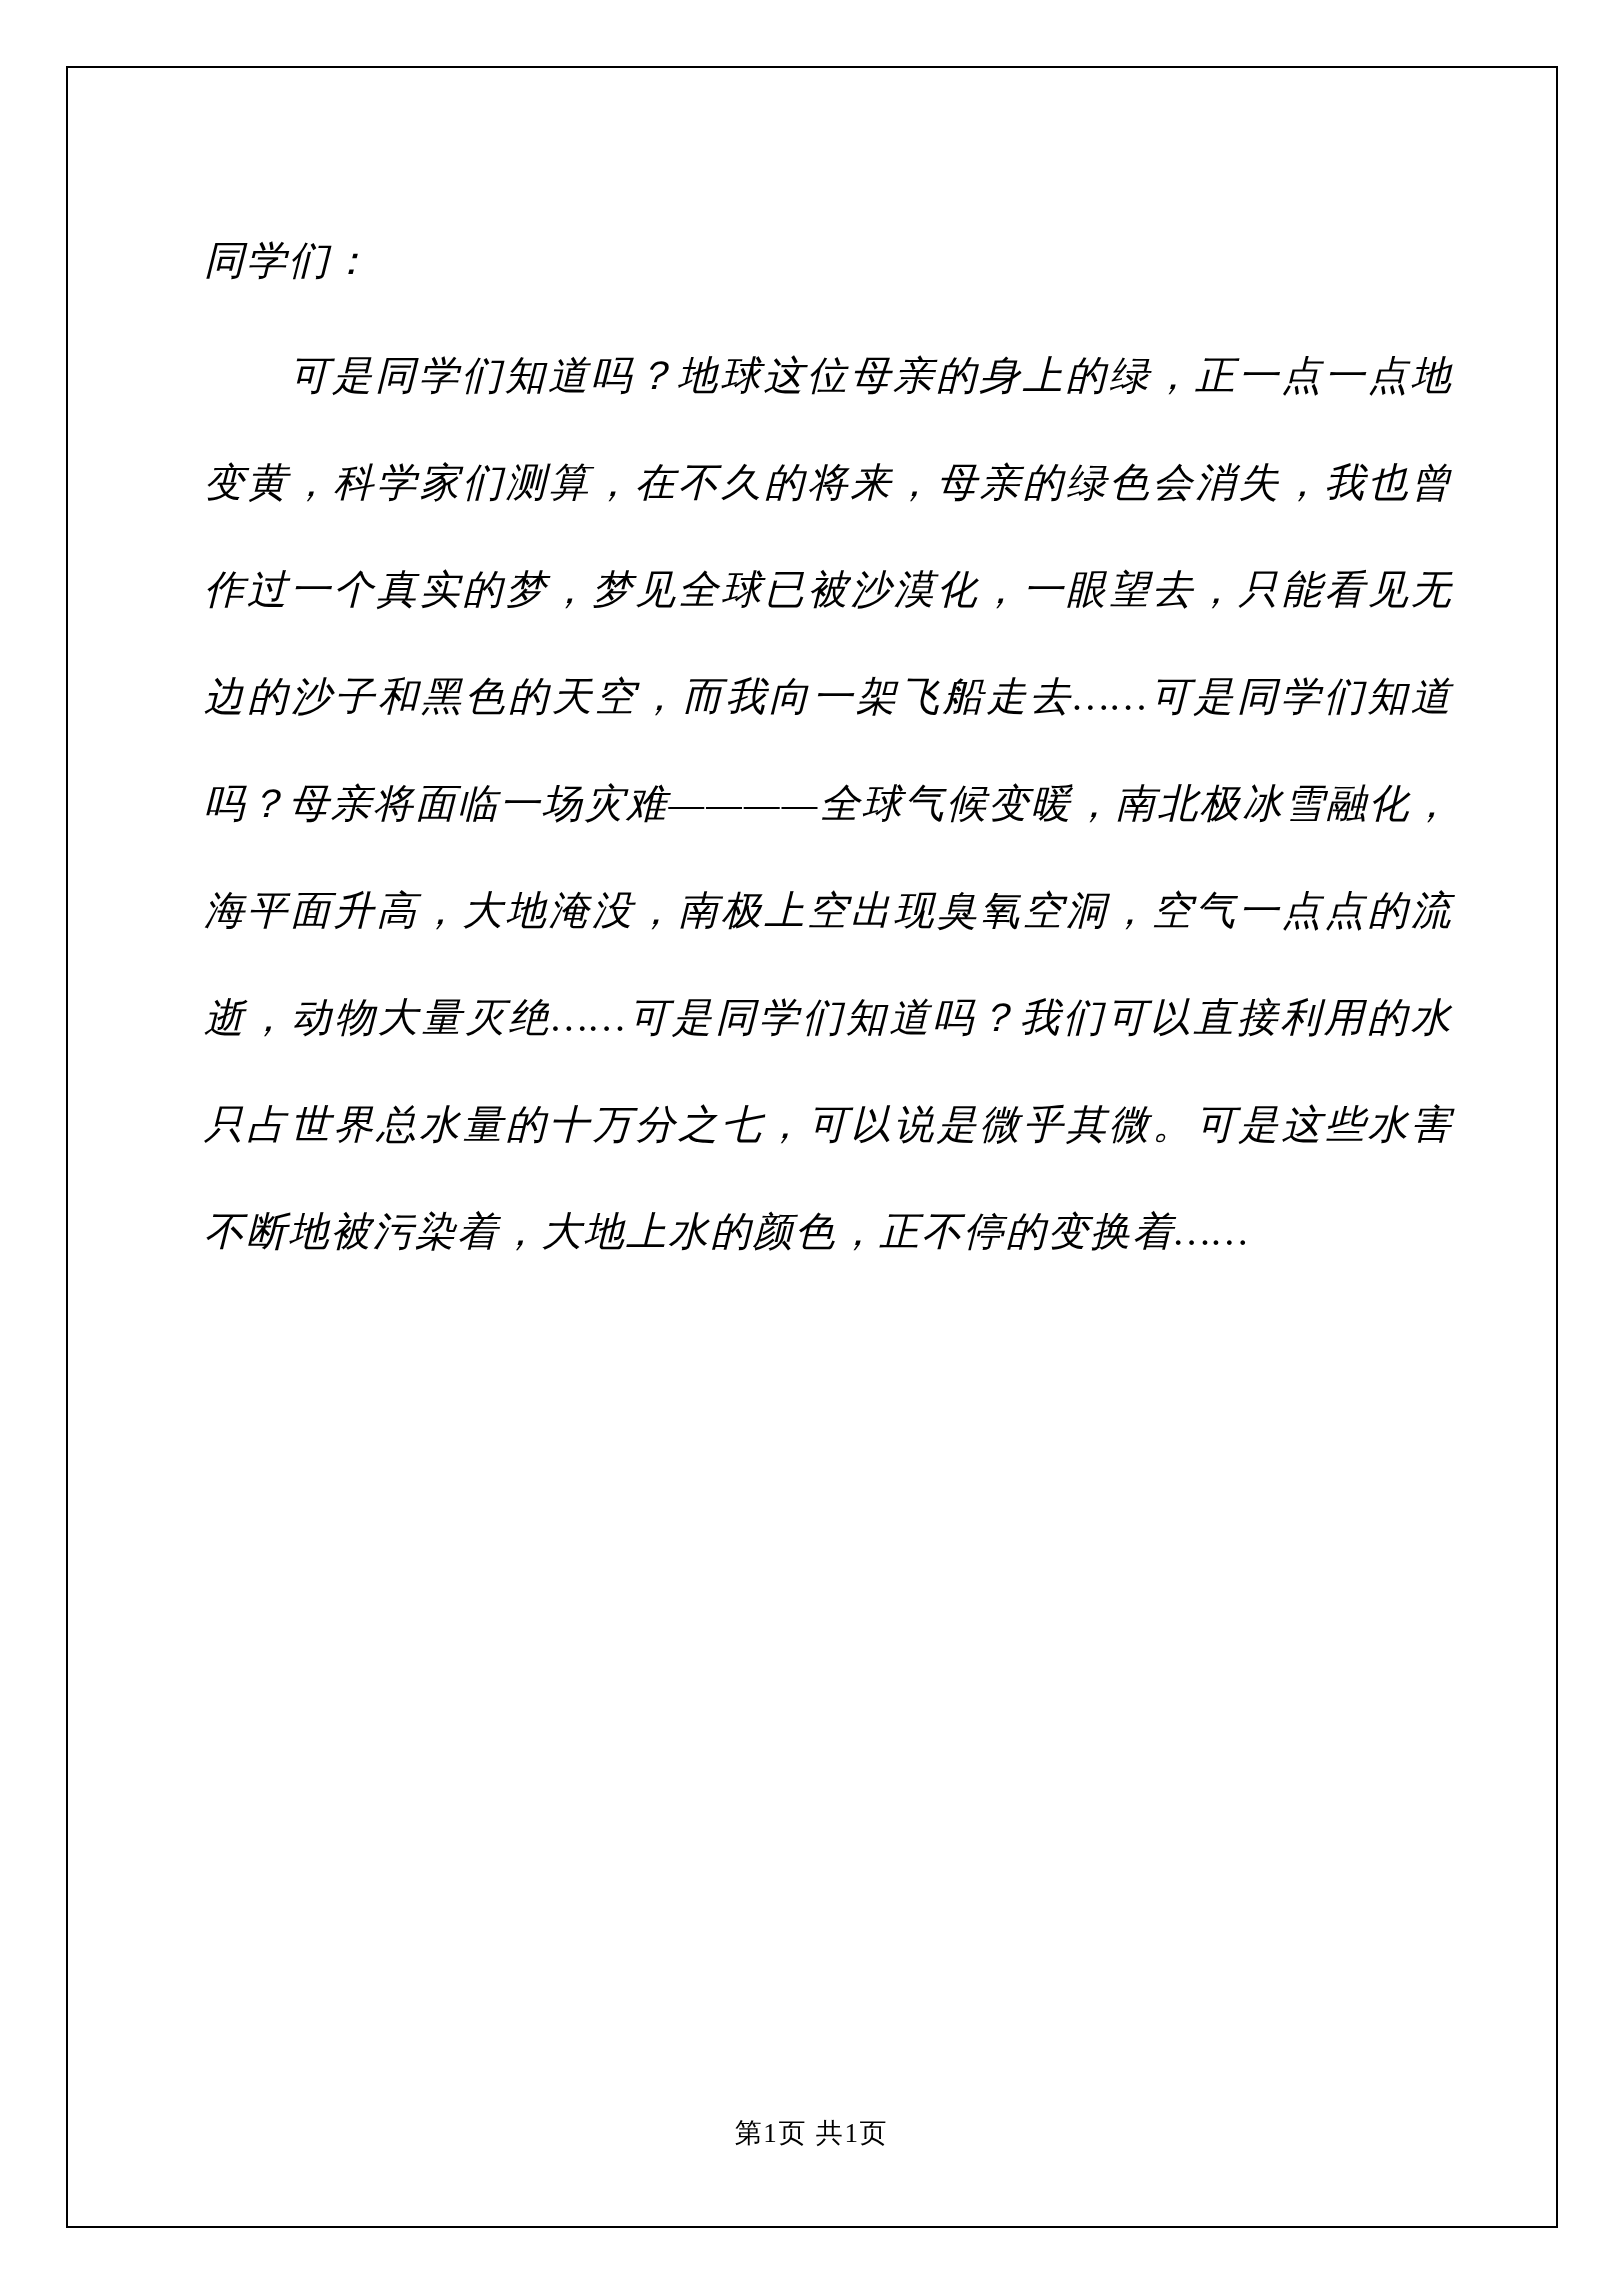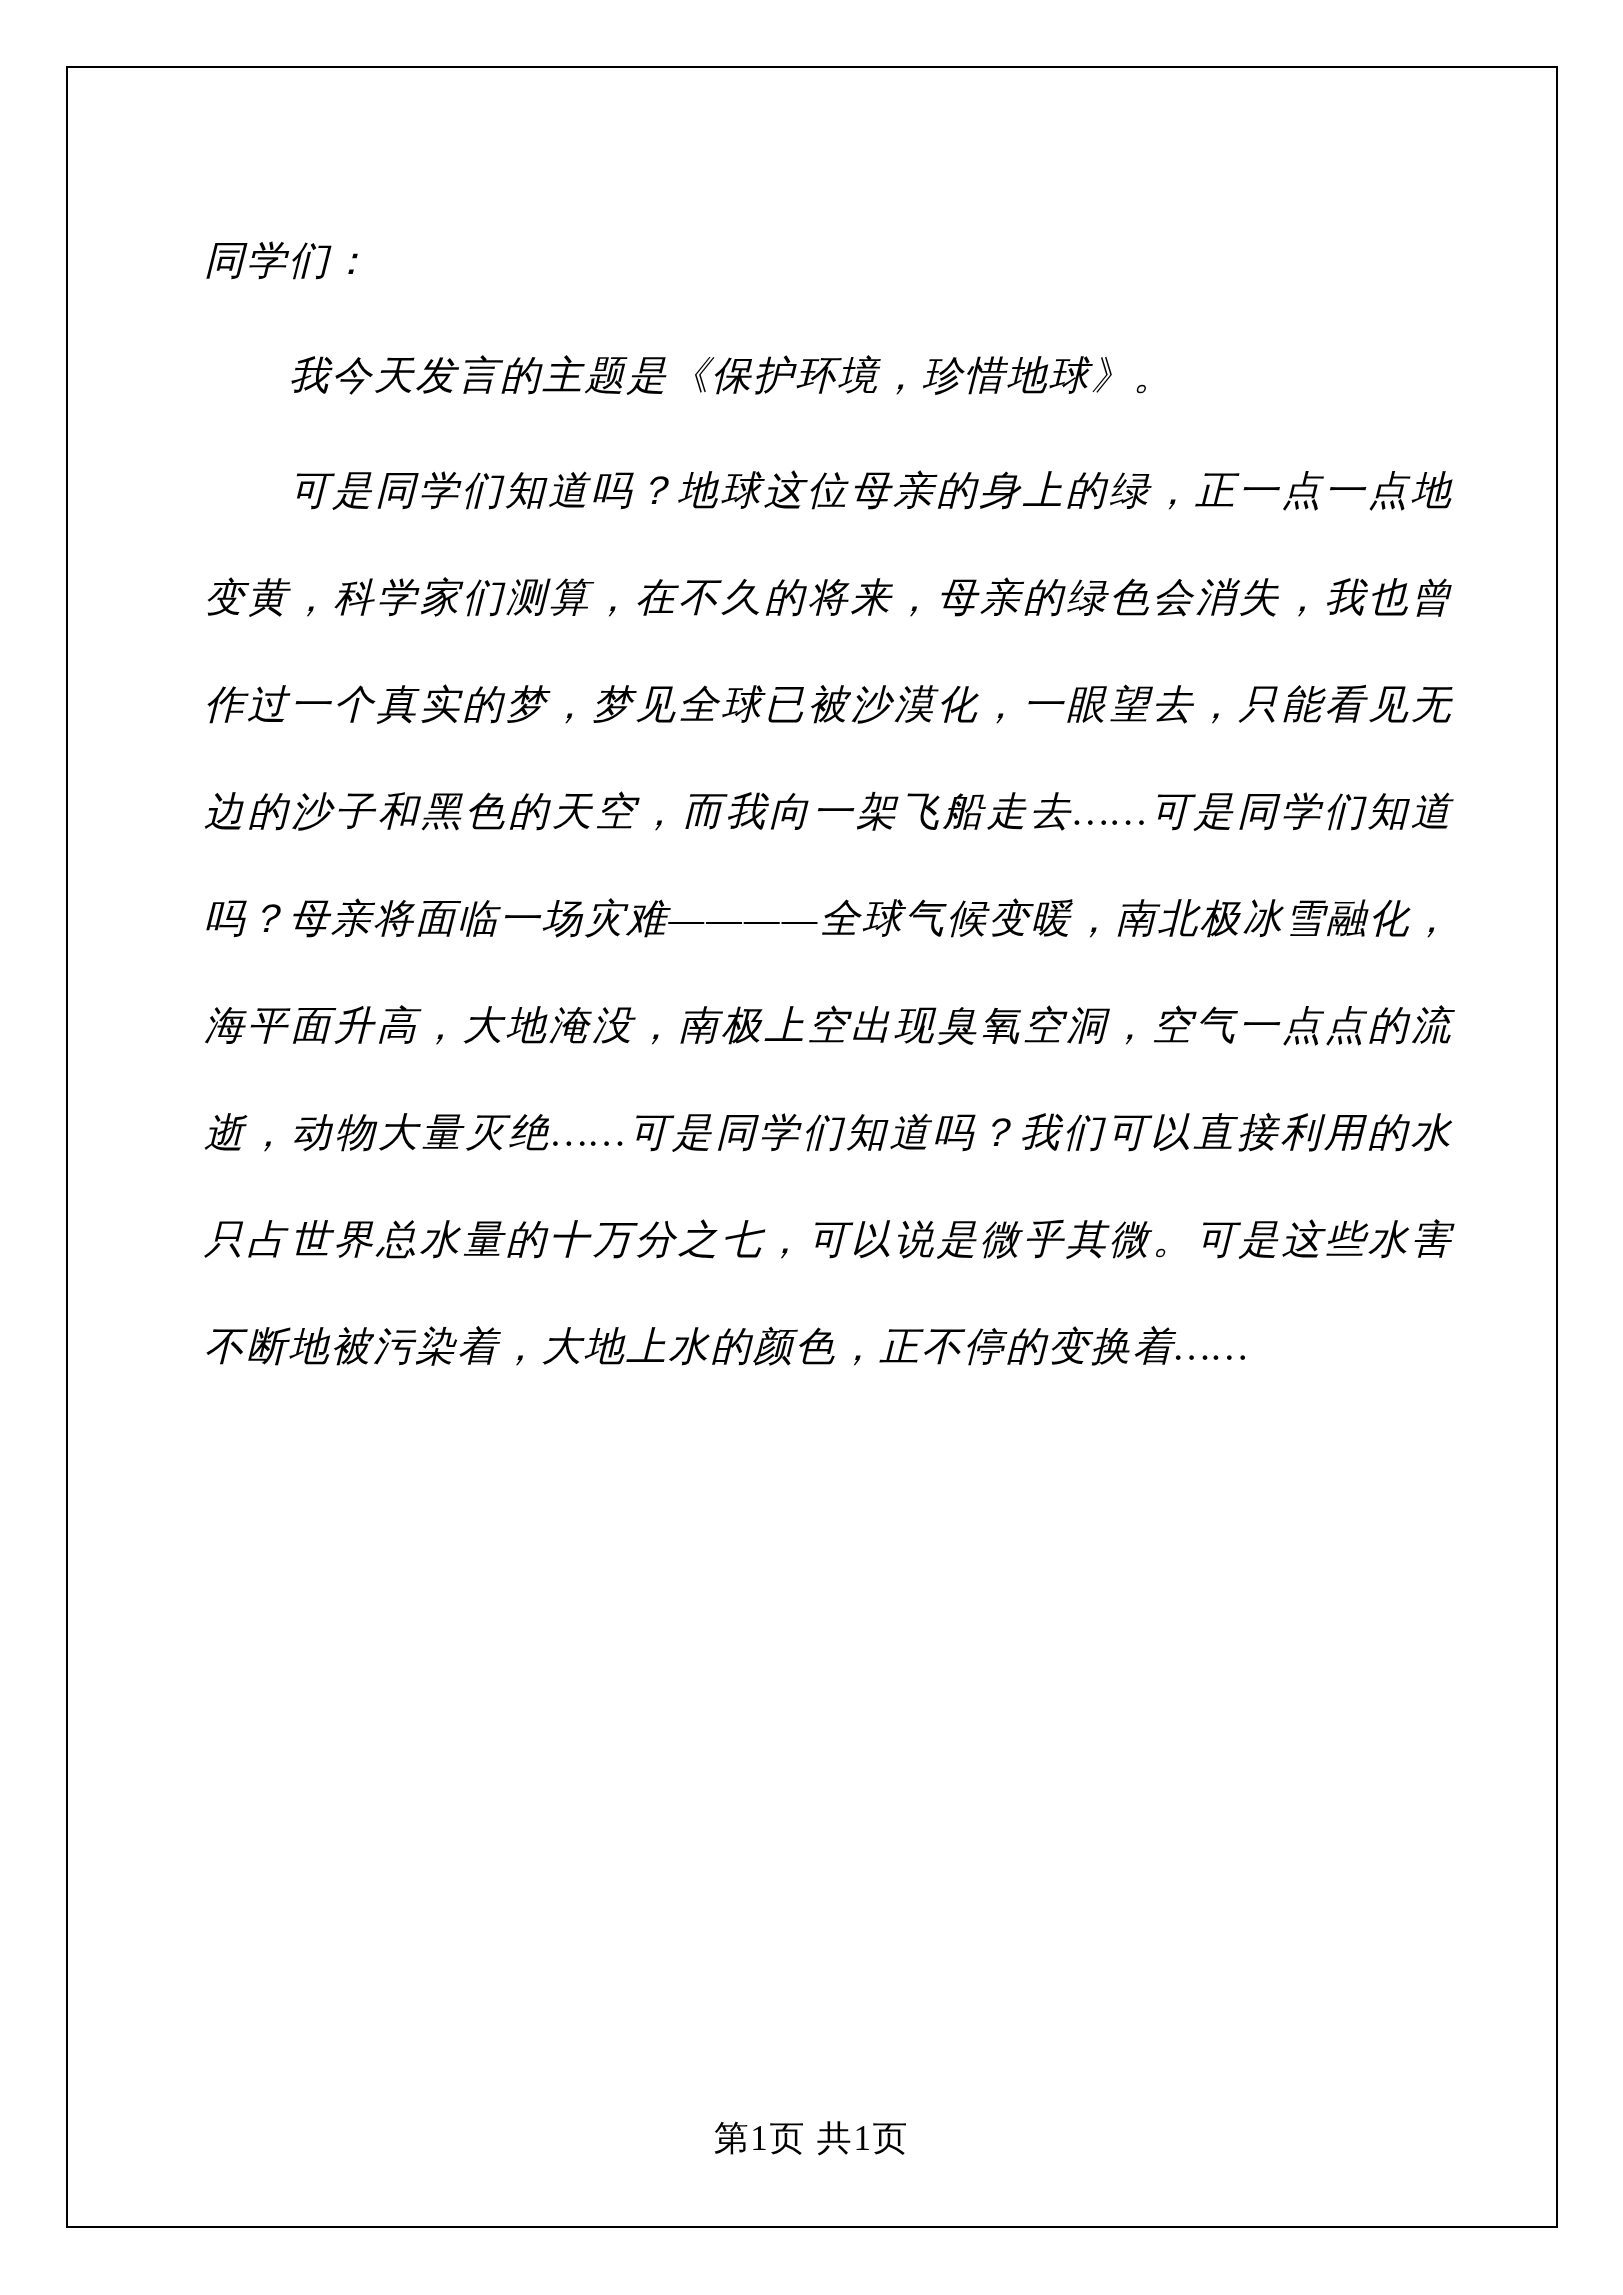--- a/index.html
+++ b/index.html
@@ -45,31 +45,30 @@
   }
   .body-text p.indent {
     text-indent: 85px;
   }
   .page-footer {
     position: absolute;
     left: 0;
     top: 2115px;
     width: 1623px;
     text-align: center;
-    font-size: 35px;
+    font-size: 27px;
     font-style: normal;
     letter-spacing: 1.7px;
     color: #000000;
   }
 </style>
 </head>
 <body>
 
 <div class="page-border"></div>
 
 <div class="body-text">
   <p>同学们：</p>
-  <p class="indent">我今天发言的主题是《保护环境，珍惜地球》。</p>
   <p class="indent">可是同学们知道吗？地球这位母亲的身上的绿，正一点一点地变黄，科学家们测算，在不久的将来，母亲的绿色会消失，我也曾作过一个真实的梦，梦见全球已被沙漠化，一眼望去，只能看见无边的沙子和黑色的天空，而我向一架飞船走去……可是同学们知道吗？母亲将面临一场灾难————全球气候变暖，南北极冰雪融化，海平面升高，大地淹没，南极上空出现臭氧空洞，空气一点点的流逝，动物大量灭绝……可是同学们知道吗？我们可以直接利用的水只占世界总水量的十万分之七，可以说是微乎其微。可是这些水害不断地被污染着，大地上水的颜色，正不停的变换着……</p>
 </div>
 
 <div class="page-footer">第1页  共1页</div>
 
 
 </body></html>

